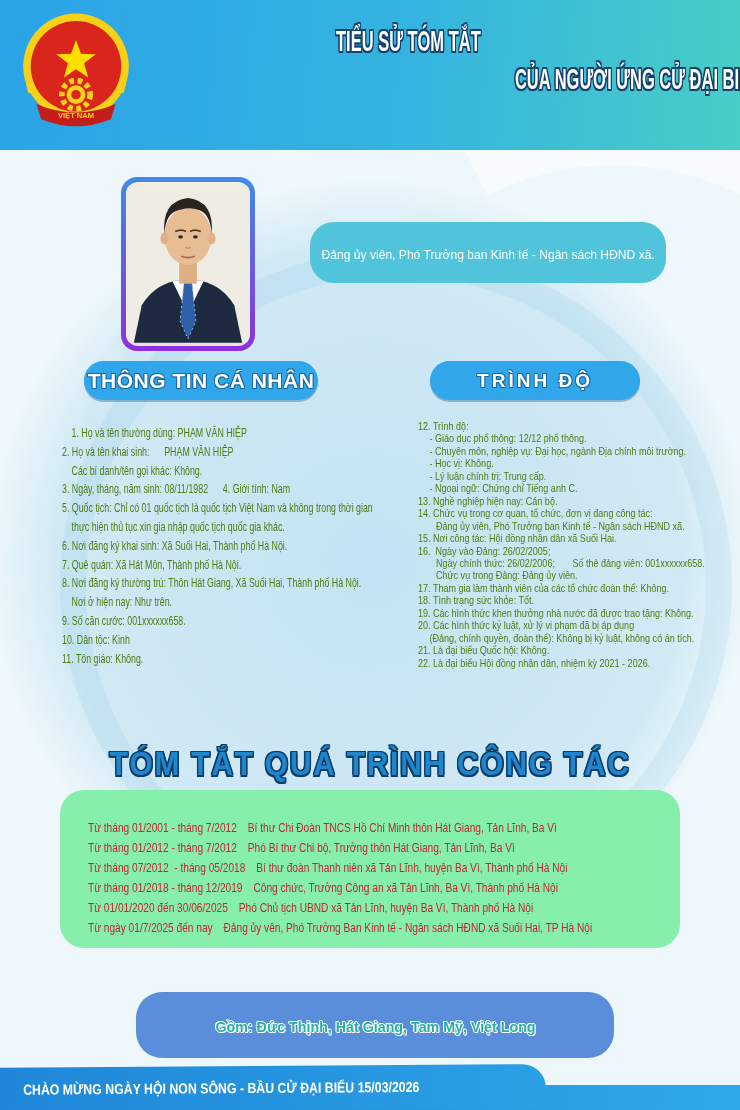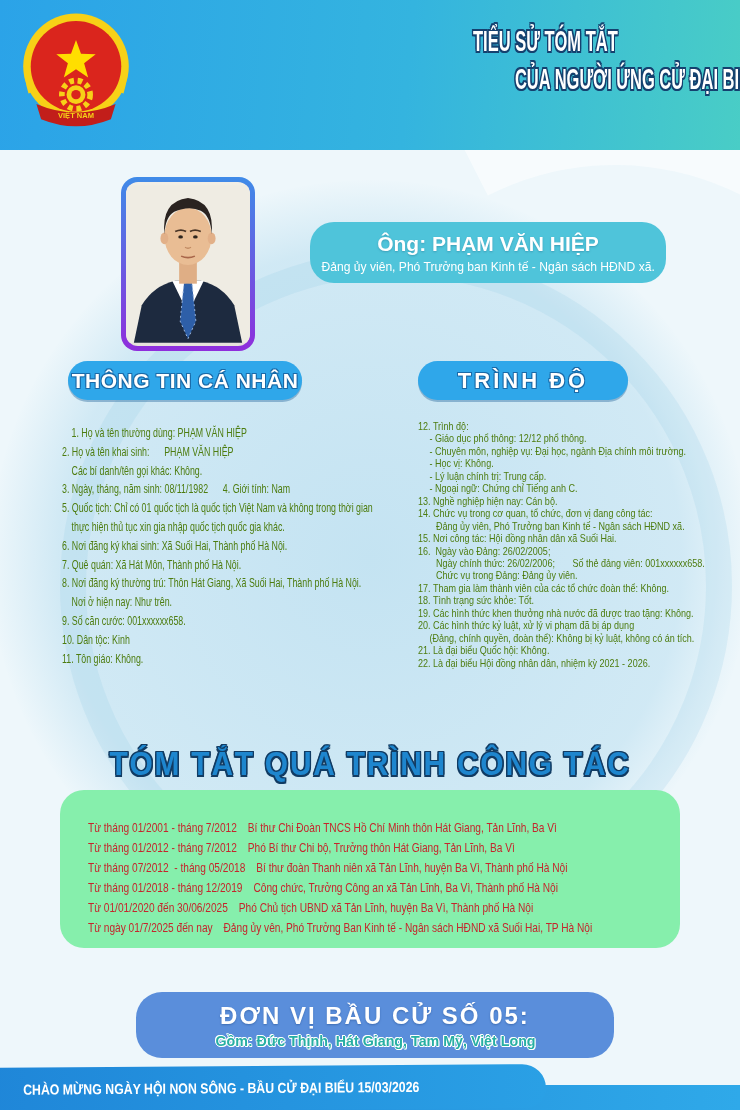--- a/index.html
+++ b/index.html
@@ -10,42 +10,42 @@
     background:radial-gradient(circle,rgba(168,214,236,.60) 0%,rgba(168,214,236,.42) 58%,rgba(168,214,236,0) 71%);}
   .bg-ring{position:absolute;left:60px;top:250px;width:620px;height:620px;border-radius:50%;
     border:26px solid rgba(140,200,228,.18);}
   .swoosh{position:absolute;right:-210px;top:110px;width:560px;height:560px;border-radius:50%;
     border:55px solid rgba(255,255,255,.55);border-left-color:transparent;border-bottom-color:transparent;
     transform:rotate(18deg);}
   
   .topbar{position:absolute;left:0;top:0;width:740px;height:150px;
     background:linear-gradient(95deg,#2BA3E8 0%,#34B4DF 55%,#49CDC6 100%);}
   .emblem{position:absolute;left:10px;top:6px;}
-  .title-block{position:absolute;left:340px;top:22px;width:400px;text-align:right;}
+  .title-block{position:absolute;left:340px;top:22px;width:400px;text-align:left;}
   .t-line{color:#fff;font-weight:bold;font-size:30px;line-height:38px;white-space:nowrap;}
   .t-line>span{display:inline-block;transform:scaleX(.55);
     text-shadow:2px 0 0 #15416f,-2px 0 0 #15416f,0 2px 0 #15416f,0 -2px 0 #15416f,
       2px 2px 0 #15416f,-2px 2px 0 #15416f,2px -2px 0 #15416f,-2px -2px 0 #15416f;}
   .t1>span{transform:scaleX(.55) translateX(-115px);}
   
   .photo-frame{position:absolute;left:121px;top:177px;width:134px;height:174px;border-radius:16px;
     background:linear-gradient(180deg,#3F8BE8,#8F2EDC);padding:0;box-sizing:border-box;}
   .photo-inner{position:absolute;left:5px;top:5px;right:5px;bottom:5px;border-radius:12px;overflow:hidden;
     background:linear-gradient(180deg,#f1eee6,#e6e3da);}
   
   .name-banner{position:absolute;left:310px;top:222px;width:356px;height:61px;border-radius:24px;
     background:#4FC4DA;display:flex;flex-direction:column;align-items:center;justify-content:center;color:#fff;}
   .name-line{font-size:21px;font-weight:bold;white-space:nowrap;text-shadow:0 1px 2px rgba(30,90,120,.35);}
   .role-line{font-size:13px;white-space:nowrap;transform:scaleX(.93);margin-top:3px;}
   
   .pill{position:absolute;height:39px;border-radius:20px;background:#2FA7EA;color:#fff;font-weight:bold;
     display:flex;align-items:center;justify-content:center;box-shadow:0 2px 0 rgba(10,80,140,.35);}
   .pill span{text-shadow:1px 1px 0 #1a6aa8,-1px -1px 0 #1a6aa8,1px -1px 0 #1a6aa8,-1px 1px 0 #1a6aa8;}
-  .pill-left{left:68px;top:361px;width:234px;font-size:21px;letter-spacing:.5px;}
-  .pill-right{left:418px;top:361px;width:210px;font-size:22px;letter-spacing:3px;}
+  .pill-left{left:84px;top:361px;width:234px;font-size:21px;letter-spacing:.5px;}
+  .pill-right{left:430px;top:361px;width:210px;font-size:19px;letter-spacing:3px;}
   
   .col{position:absolute;color:#4d7c0f;}
   .col .line{margin:0;white-space:pre;transform-origin:0 0;}
   .col-left{left:62px;top:424px;}
   .col-left .line{font-size:13px;line-height:18.8px;transform:scaleX(.68);}
   .col-right{left:418px;top:420px;}
   .col-right .line{font-size:11px;line-height:12.45px;transform:scaleX(.82);}
   .line.i1{padding-left:14px;}
   .line.i2{padding-left:22px;}
   
@@ -119,21 +119,20 @@
         <path d="M65,47 Q70,44 76,47" stroke="#4a3526" stroke-width="1.8" fill="none"></path>
         <ellipse cx="55.5" cy="52.5" rx="2.4" ry="1.7" fill="#2d241d"></ellipse>
         <ellipse cx="70.5" cy="52.5" rx="2.4" ry="1.7" fill="#2d241d"></ellipse>
         <path d="M60,63 Q63,65 66,63" stroke="#c08a62" stroke-width="1.4" fill="none"></path>
         <path d="M56,72 Q63,75 70,72" stroke="#a9674a" stroke-width="1.6" fill="none"></path>
       </svg>
     </div>
   </div>
 
   <div class="name-banner">
-    <div class="name-line">Ông: PHẠM VĂN HIỆP</div>
     <div class="role-line">Đảng ủy viên, Phó Trưởng ban Kinh tế - Ngân sách HĐND xã.</div>
   </div>
 
   <div class="pill pill-left">
     <span>THÔNG TIN CÁ NHÂN</span>
   </div>
   <div class="pill pill-right">
     <span>TRÌNH ĐỘ</span>
   </div>
 
@@ -182,21 +181,20 @@
   <div class="career-panel">
       <div class="line"><span>Từ tháng 01/2001 - tháng 7/2012</span><span>Bí thư Chi Đoàn TNCS Hồ Chí Minh thôn Hát Giang, Tản Lĩnh, Ba Vì</span></div>
       <div class="line"><span>Từ tháng 01/2012 - tháng 7/2012</span><span>Phó Bí thư Chi bộ, Trưởng thôn Hát Giang, Tản Lĩnh, Ba Vì</span></div>
       <div class="line"><span>Từ tháng 07/2012  - tháng 05/2018</span><span>Bí thư đoàn Thanh niên xã Tản Lĩnh, huyện Ba Vì, Thành phố Hà Nội</span></div>
       <div class="line"><span>Từ tháng 01/2018 - tháng 12/2019</span><span>Công chức, Trưởng Công an xã Tản Lĩnh, Ba Vì, Thành phố Hà Nội</span></div>
       <div class="line"><span>Từ 01/01/2020 đến 30/06/2025</span><span>Phó Chủ tịch UBND xã Tản Lĩnh, huyện Ba Vì, Thành phố Hà Nội</span></div>
       <div class="line"><span>Từ ngày 01/7/2025 đến nay</span><span>Đảng ủy vên, Phó Trưởng Ban Kinh tế - Ngân sách HĐND xã Suối Hai, TP Hà Nội</span></div>
     </div>
 
   <div class="unit-banner">
-    <div class="unit-title">ĐƠN VỊ BẦU CỬ SỐ 05:</div>
     <div class="unit-subtitle">Gồm: Đức Thịnh, Hát Giang, Tam Mỹ, Việt Long</div>
   </div>
 
   <div class="footer-strip"></div>
   <div class="footer-tab">
     <span>CHÀO MỪNG NGÀY HỘI NON SÔNG - BẦU CỬ ĐẠI BIỂU 15/03/2026</span>
   </div>
 
 </div>
 

